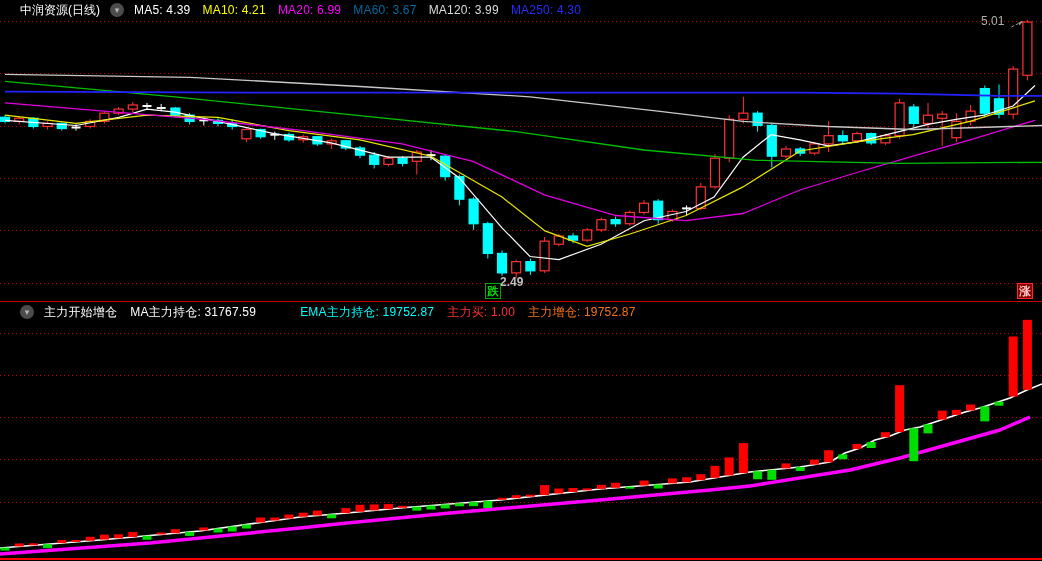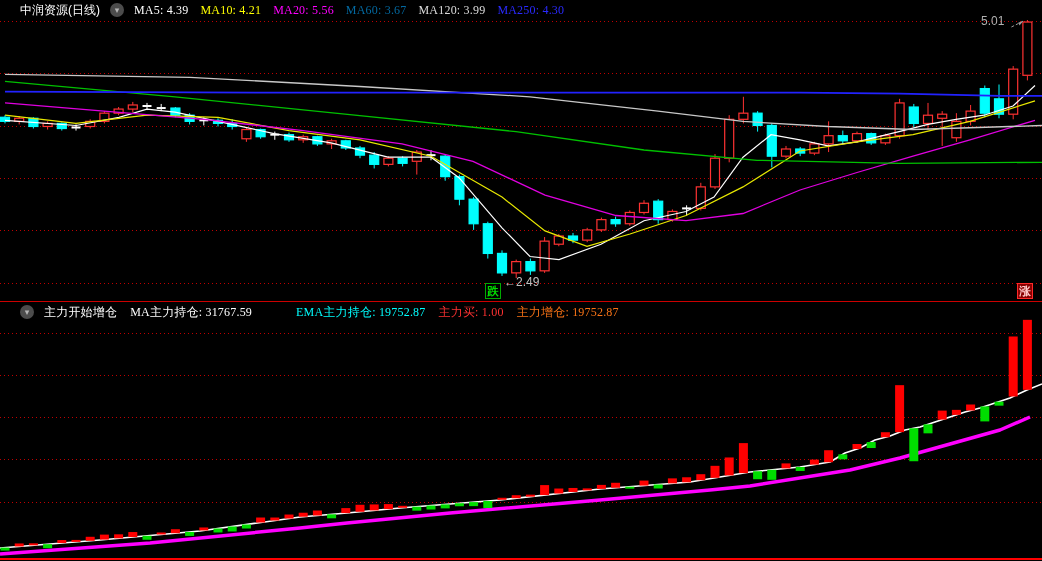--- a/index.html
+++ b/index.html
@@ -5,25 +5,25 @@
   html,body{margin:0;padding:0;background:#000;}
   .app{position:relative;width:1042px;height:561px;background:#000;overflow:hidden;
        font-family:"Liberation Sans", sans-serif;font-size:12px;}
   .hdr{position:absolute;left:0;display:flex;align-items:center;gap:10px;
        height:20px;padding-left:20px;white-space:nowrap;}
   #main-header{top:0;}
   #sub-header{top:302px;}
   .hdr .t{color:#fff;}
   .circle-icon{display:inline-block;width:14px;height:14px;border-radius:50%;
        background:#4c4c4c;color:#b5b5b5;font-size:9px;line-height:14px;text-align:center;}
-  .ma-lbl{letter-spacing:0.2px;font-family:Liberation Serif, serif;}
+  .ma-lbl{letter-spacing:0.2px;}
   #chart-svg{position:absolute;left:0;top:0;}
   .lbl{position:absolute;color:#b0b0b0;font-size:12px;line-height:13px;}
   .lbl-high{left:981px;top:15px;}
-  .lbl-low{left:504px;top:276px;color:#c0c0c0;}
+  .lbl-low{left:488px;top:276px;color:#c0c0c0;font-weight:bold;}
   .tag{position:absolute;width:14px;height:14px;font-size:11.5px;line-height:14px;
        text-align:center;font-weight:bold;}
   .tag-down{left:485px;top:283px;border:1px solid #00aa00;color:#00dd00;background:#000;}
   .tag-up{left:1017px;top:283px;border:1px solid #ff2a2a;color:#ffc8c8;background:#8a0000;}
 </style>
 </head>
 <body>
 
 <div class="app">
 
@@ -345,21 +345,21 @@
       <line x1="1011.4000000000001" y1="27" x2="1023.4000000000001" y2="21" stroke="#9a9a9a" stroke-width="1" stroke-dasharray="3 2"></line>
       <polygon points="1023.4000000000001,21 1018.4000000000001,22.5 1019.4000000000001,25.5" fill="#9a9a9a"></polygon>
     </svg>
 
   <div class="hdr" id="main-header">
     <span class="t">中润资源(日线)</span>
     <span class="circle-icon">▾</span>
     <span style="display:flex;gap:12px;">
         <span class="ma-lbl" style="color: rgb(255, 255, 255);">MA5: 4.39</span>
         <span class="ma-lbl" style="color: rgb(255, 255, 0);">MA10: 4.21</span>
-        <span class="ma-lbl" style="color: rgb(255, 0, 255);">MA20: 5.56</span>
+        <span class="ma-lbl" style="color: rgb(255, 0, 255);">MA20: 6.99</span>
         <span class="ma-lbl" style="color: #0369a1;">MA60: 3.67</span>
         <span class="ma-lbl" style="color: rgb(220, 220, 220);">MA120: 3.99</span>
         <span class="ma-lbl" style="color: rgb(42, 42, 255);">MA250: 4.30</span>
       </span>
   </div>
 
   <div class="hdr" id="sub-header">
     <span class="circle-icon">▾</span>
     <span style="display:flex;gap:13px;">
         <span class="ma-lbl" style="color: rgb(255, 255, 255);">主力开始增仓</span>

